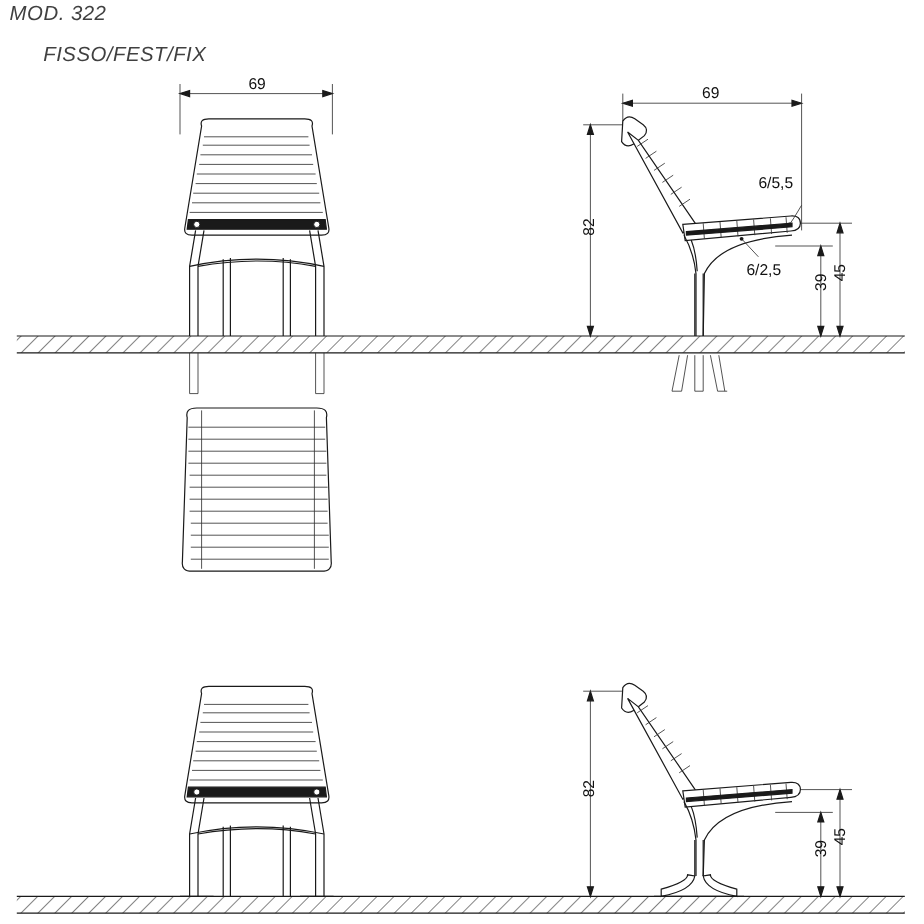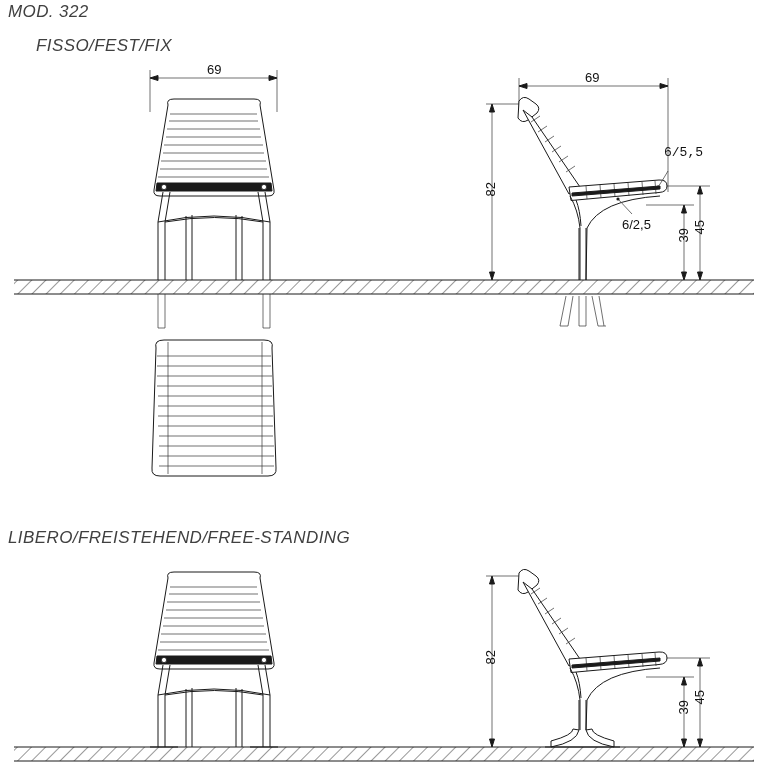--- a/index.html
+++ b/index.html
@@ -54,21 +54,20 @@
   .fillw { fill: #ffffff; stroke: #1a1a1a; stroke-width: 1; }
   .filld { fill: #1a1a1a; stroke: #1a1a1a; stroke-width: 1; }
 </style>
 </head>
 <body>
 
 <div class="page">
 
   <div class="lbl" id="title-mod">MOD. 322</div>
   <div class="lbl" id="title-fisso">FISSO/FEST/FIX</div>
-  <div class="lbl" id="title-libero">LIBERO/FREISTEHEND/FREE-STANDING</div>
 
   <svg class="draw" viewBox="0 0 770 770">
     <defs>
       <pattern id="hatch45" width="10" height="10" patternUnits="userSpaceOnUse" patternTransform="rotate(45)">
         <line x1="0" y1="0" x2="0" y2="10" stroke="#1a1a1a" stroke-width="0.9"></line>
       </pattern>
     </defs>
 
     <g>
 
@@ -280,20 +279,20 @@
     <rect x="14" y="747" width="740" height="14" fill="url(#hatch45)" stroke="none"></rect>
     <line class="ln" x1="14" y1="747" x2="754" y2="747"></line>
     <line class="ln" x1="14" y1="761" x2="754" y2="761"></line>
   </svg>
 
   <div class="dim" style="left:207px; top:62px;">69</div>
   <div class="dim" style="left:585px; top:70px;text-align:right;">69</div>
   <div class="dim vert" style="left:483px; top:182px;">82</div>
   <div class="dim vert" style="left:676px; top:228px;">39</div>
   <div class="dim vert" style="left:692px; top:220px;">45</div>
-  <div class="dim" style="left:664px; top:145px;font-family:Liberation Mono, monospace;">6/5,5</div>
+  <div class="dim" style="left:632px; top:145px;">6/5,5</div>
   <div class="dim" style="left:622px; top:217px;">6/2,5</div>
 
   <div class="dim vert" style="left:483px; top:650px;">82</div>
   <div class="dim vert" style="left:676px; top:700px;">39</div>
   <div class="dim vert" style="left:692px; top:690px;">45</div>
 
 </div>
 
 </body></html>

